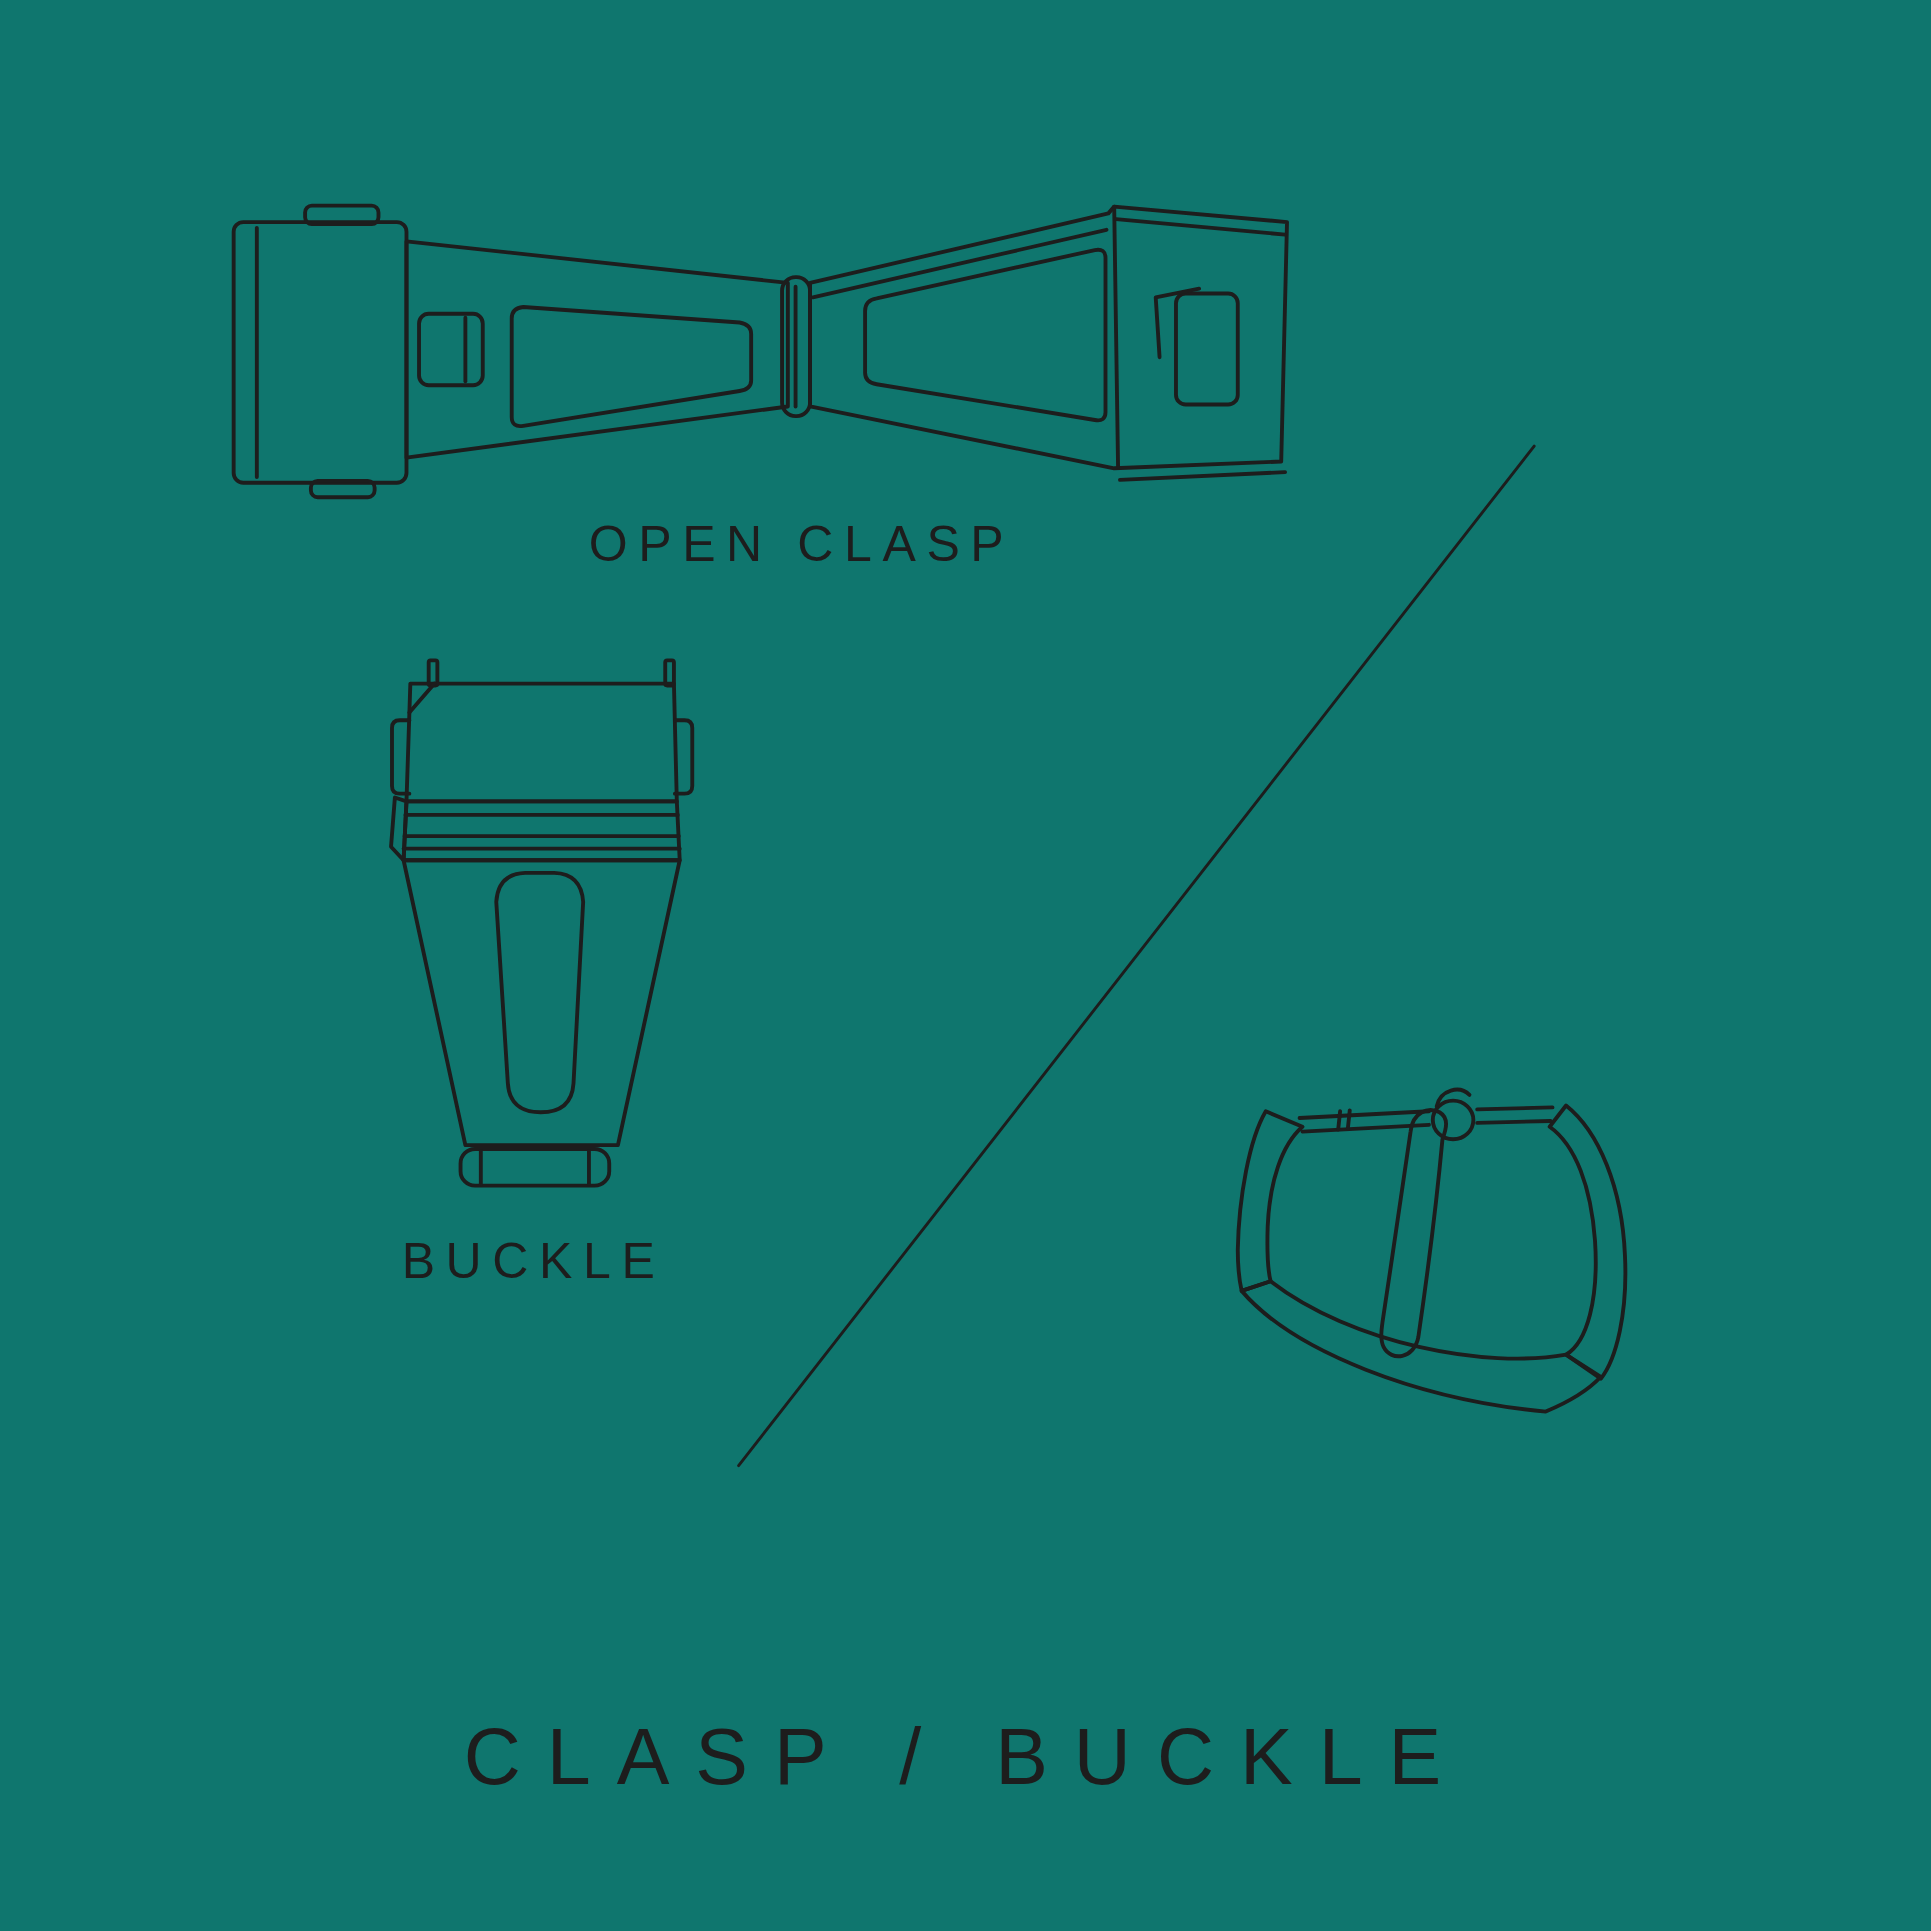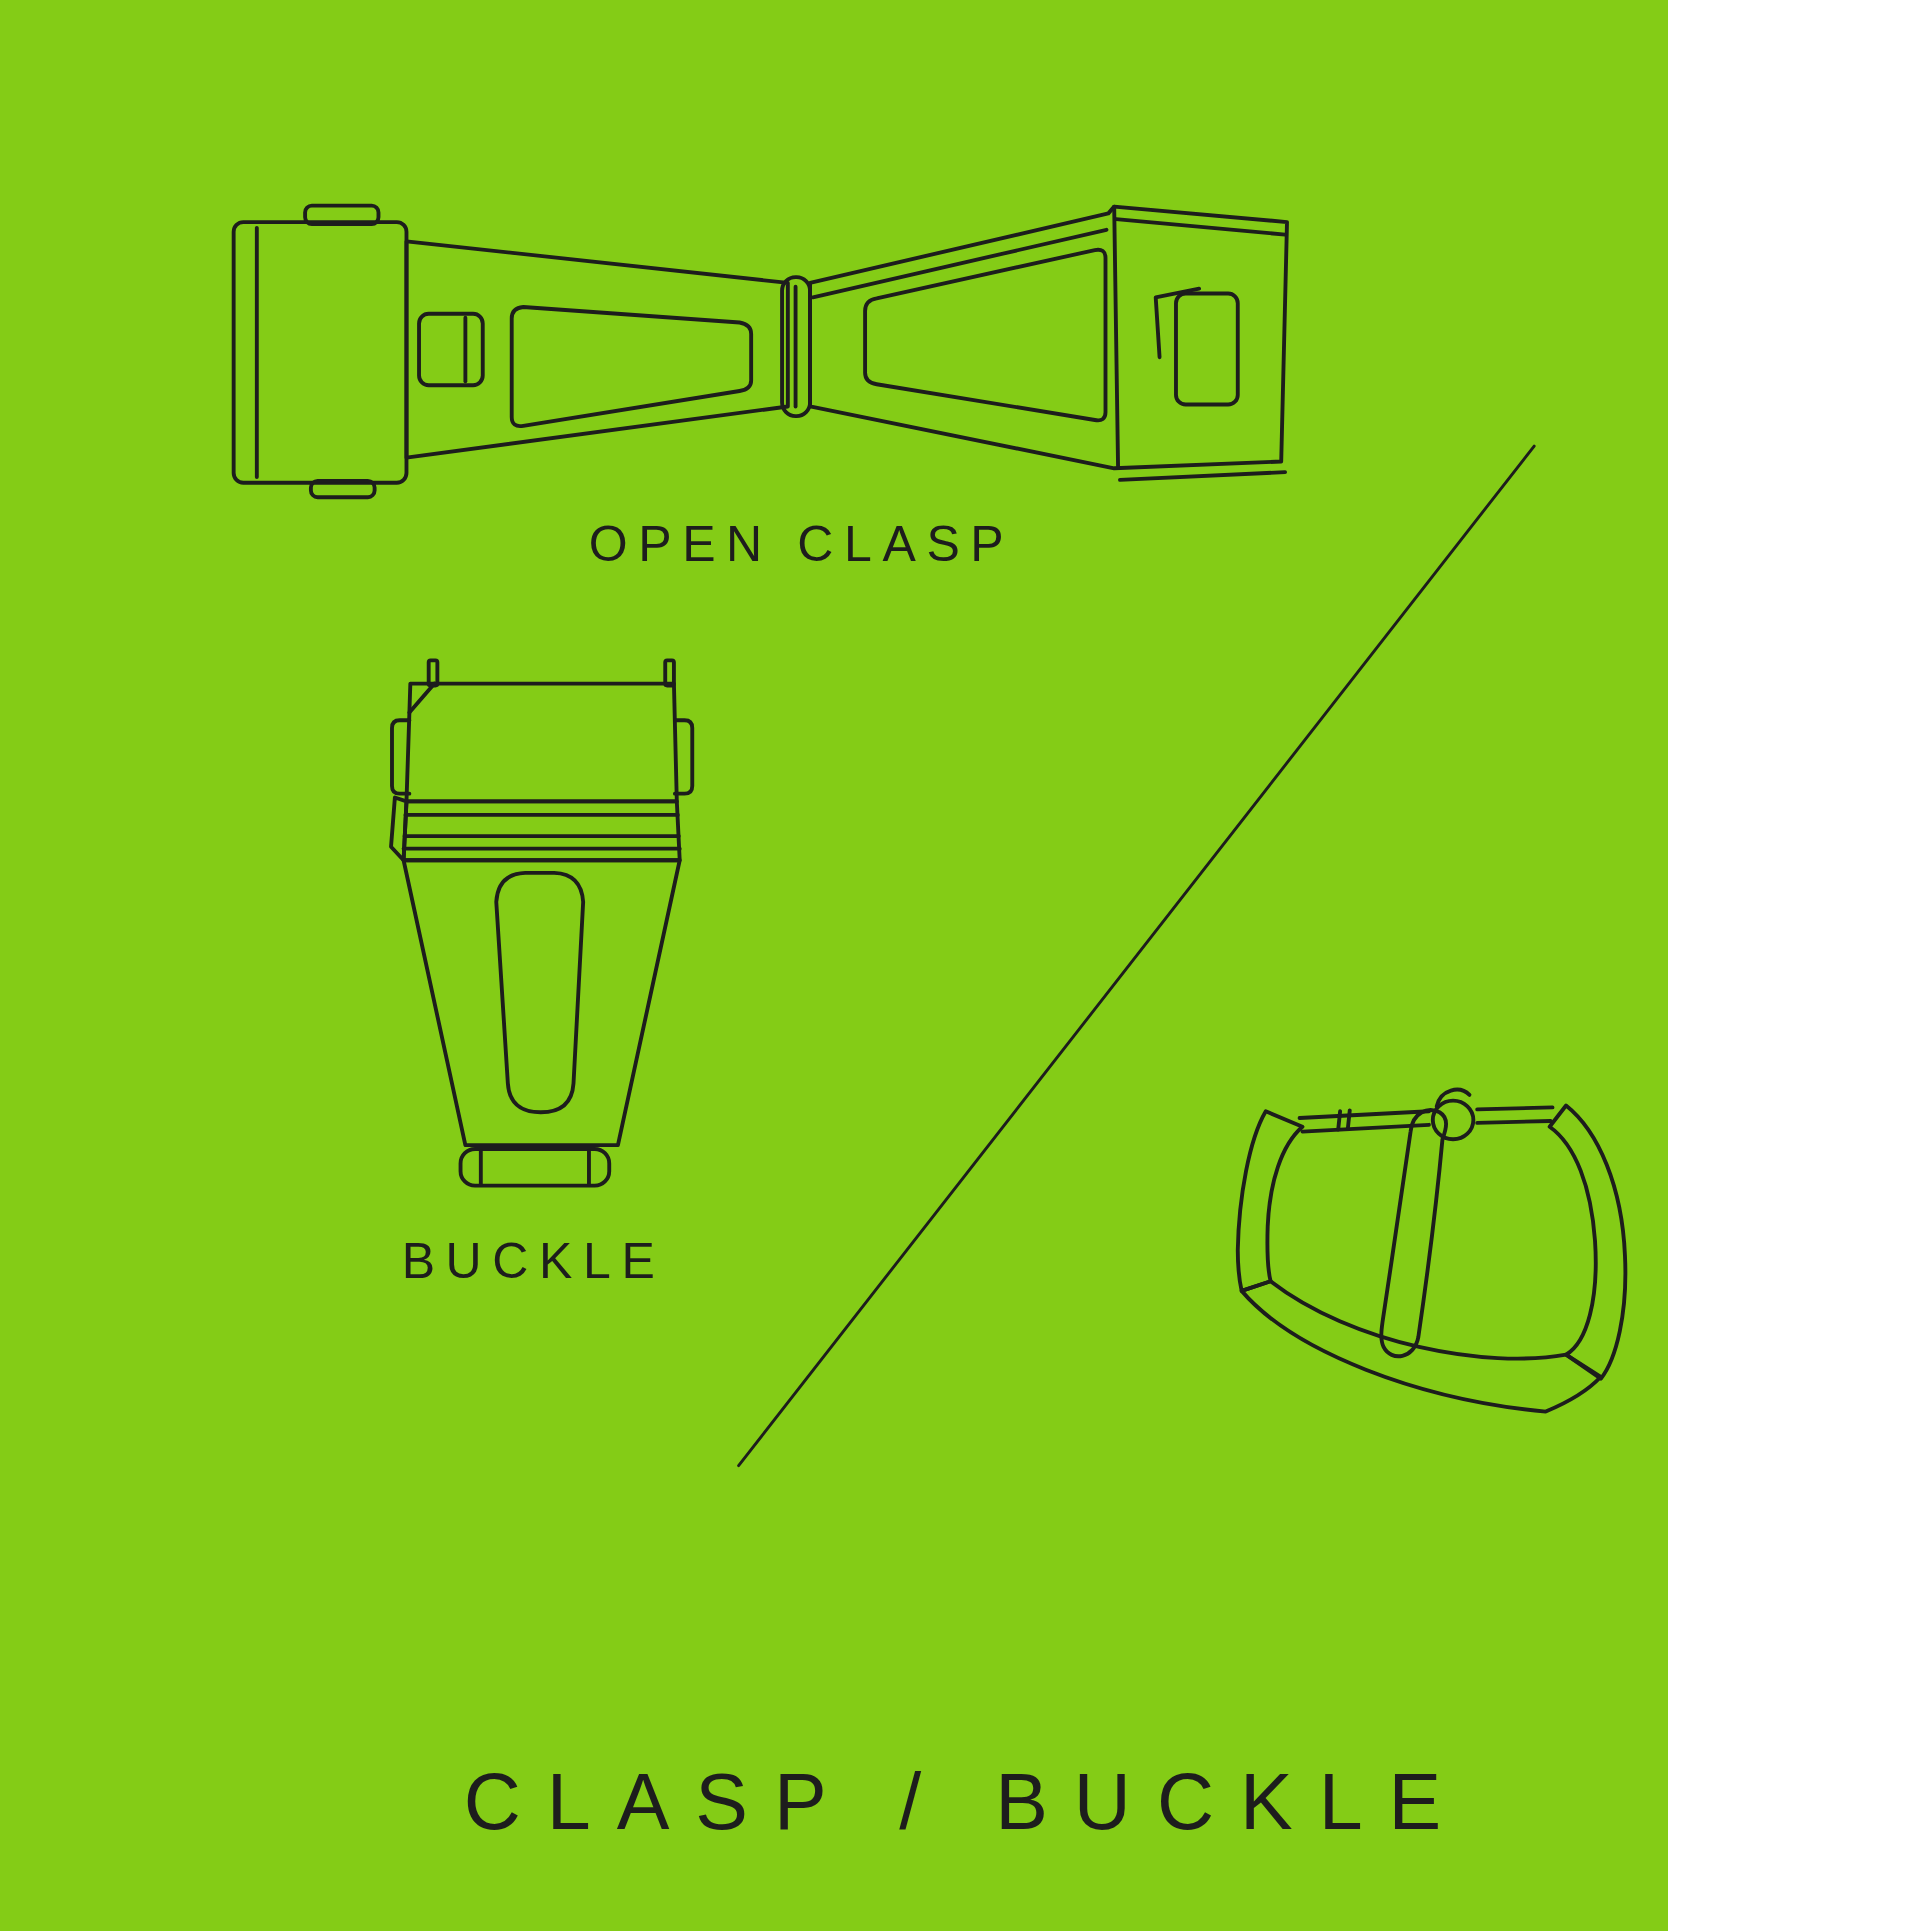--- a/index.html
+++ b/index.html
@@ -2,23 +2,23 @@
 <html><head>
 <meta charset="utf-8">
 <style>
   html, body {
     margin: 0;
     padding: 0;
     background: #ffffff;
   }
   .page {
     position: relative;
-    width: 1668px;
+    width: 1931px;
     height: 1931px;
-    background: #84cc16;
+    background: #0f766e;
     overflow: hidden;
     font-family: "Liberation Sans", sans-serif;
     color: #1d1d1d;
   }
   .art {
     position: absolute;
     inset: 0;
     width: 1931px;
     height: 1931px;
   }
@@ -44,21 +44,20 @@
     letter-spacing: 10.6px;
     font-weight: 400;
   }
   .caption-title {
     left: 0px;
     top: 1711px;
     width: 1931px;
     font-size: 79px;
     letter-spacing: 26px;
     font-weight: 400;
-    margin-top: 45px;
   }
   svg * {
     vector-effect: none;
   }
 </style>
 </head>
 <body>
 
 <div class="page">
 

